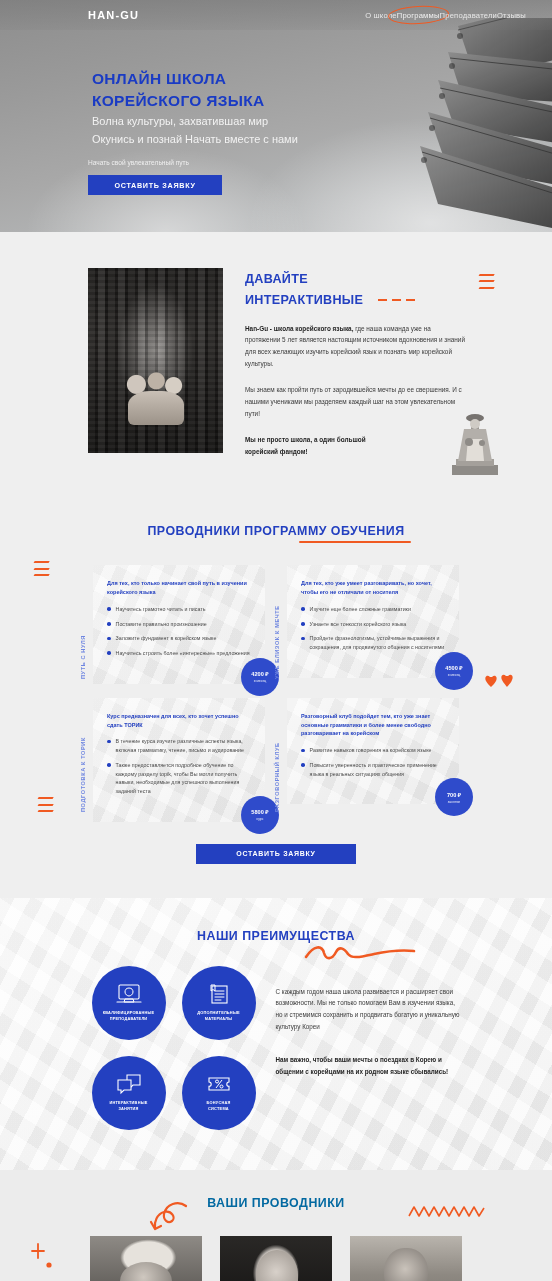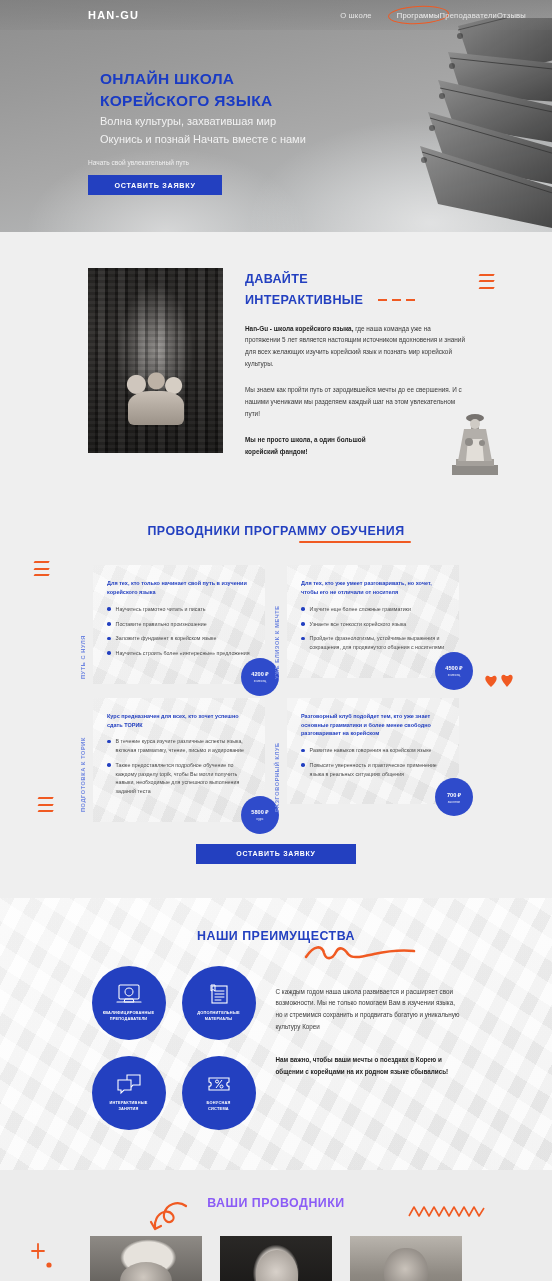--- a/index.html
+++ b/index.html
@@ -31,30 +31,30 @@
   }
   .logo {
     color:#fff; font-weight:bold; font-size:11px; letter-spacing:1.2px;
     margin-left:88px;
   }
   .nav { margin-left:auto; margin-right:26px; display:flex; align-items:center; }
   .nav a {
     color:#e8e8e8; font-size:7.6px; text-decoration:none; letter-spacing:.2px;
     position:relative; white-space:nowrap;
   }
-  .nav .nav-active { color:#f1f1f1;margin-left:25px; }
+  .nav .nav-active { color:#f1f1f1; }
   .nav-circle {
     position:absolute; left:-9px; top:-5px; width:calc(100% + 18px); height:18px;
     border:1.4px solid #f05a22; border-radius:50%;
     transform: rotate(-3deg);
   }
   
   .roof { position:absolute; right:-10px; top:18px; width:300px; height:215px; pointer-events:none; }
 
-  .hero-content { position:absolute; left:100px; top:68px; width:260px; }
+  .hero-content { position:absolute; left:92px; top:68px; width:260px; }
   .hero-h1 {
     color:#1a3bc4; font-size:15.5px; font-weight:bold; line-height:1.42;
     letter-spacing:.3px;
   }
   .hero-sub { color:#f2f2f2; font-size:11px; line-height:1.65; }
   .hero-kicker { position:absolute; left:88px; top:159px; color:#efefef; font-size:6.6px; }
   .btn-primary {
     position:absolute; left:88px; top:175px;
     width:134px; height:20px; background:#2340c0; color:#fff;
     border:none; font-size:7.2px; letter-spacing:.7px; font-weight:bold;
@@ -181,21 +181,21 @@
   }
   .circ .ic { width:26px; height:22px; }
   .circ .cl { font-size:3.9px; font-weight:bold; text-align:center; line-height:1.5; letter-spacing:.2px; }
   .adv-text { width:185px; padding-top:20px; }
   .adv-text p { font-size:6.3px; line-height:1.85; color:#3b3b3b; }
   .adv-text p.b { margin-top:22px; font-weight:bold; color:#1f1f1f; }
 
   
   .teachers { position:relative; background:#ececec; padding:26px 0 20px; }
   .t-title-row { display:flex; align-items:center; justify-content:center; gap:10px; position:relative; }
-  .t-title { color:#8b5cf6; font-size:12.4px; font-weight:bold; letter-spacing:.5px; }
+  .t-title { color:#0369a1; font-size:12.4px; font-weight:bold; letter-spacing:.5px; }
   .zigzag { position:absolute; right:64px; top:8px; }
   .arrow-curl { position:absolute; left:148px; top:4px; }
   .t-grid { display:flex; justify-content:center; gap:18px; margin-top:26px; }
   .t-card { width:112px; }
   .t-photo { width:112px; height:98px; overflow:hidden; position:relative; }
   .deco-star { position:absolute; left:30px; top:72px; }
   .p1 {
     background:
       radial-gradient(ellipse 40px 26px at 52% 22%, #e6e2dc 0 60%, transparent 70%),
       radial-gradient(ellipse 30px 40px at 50% 64%, #3a3734 0 70%, transparent 80%),

